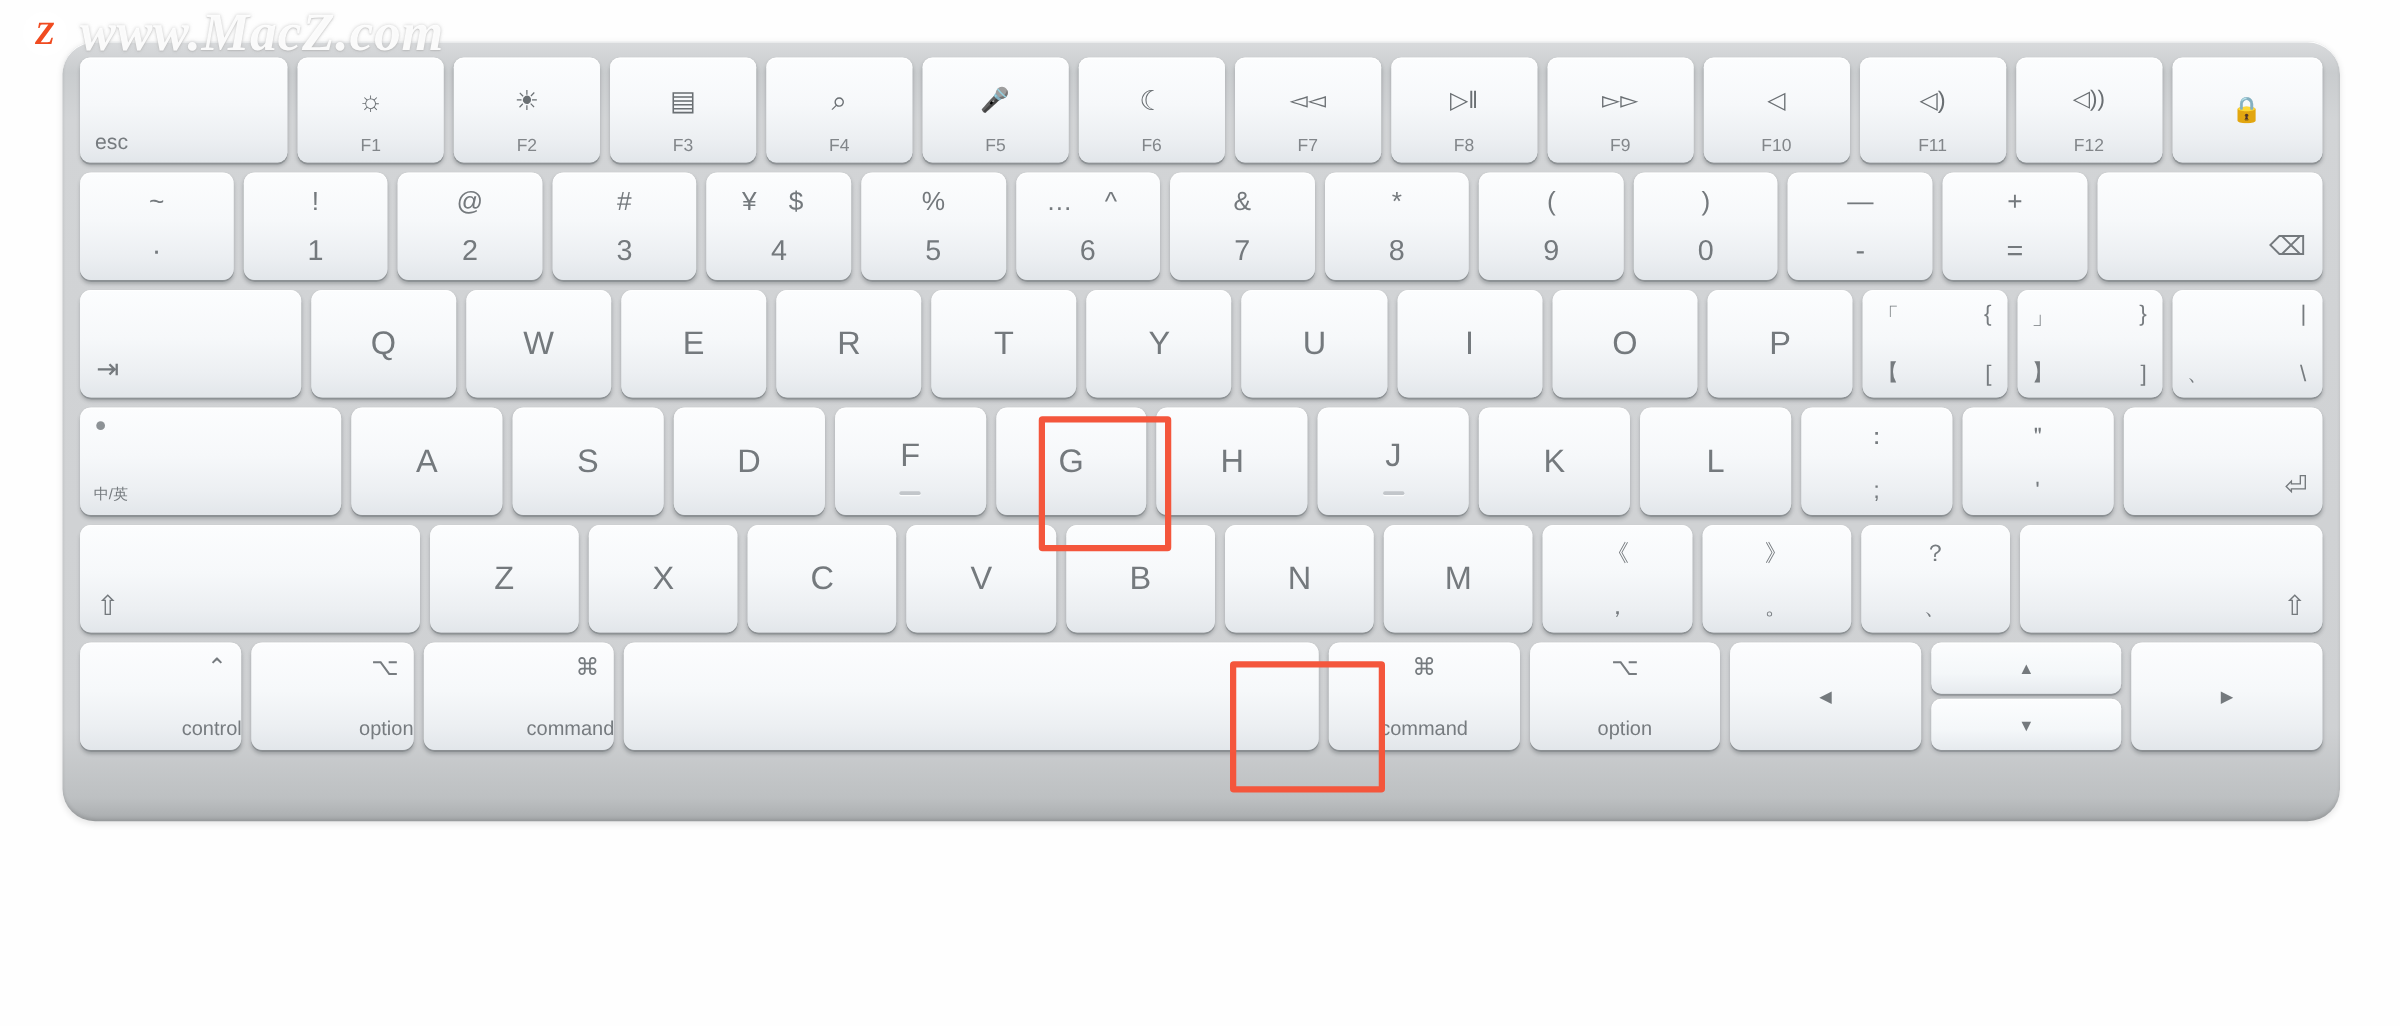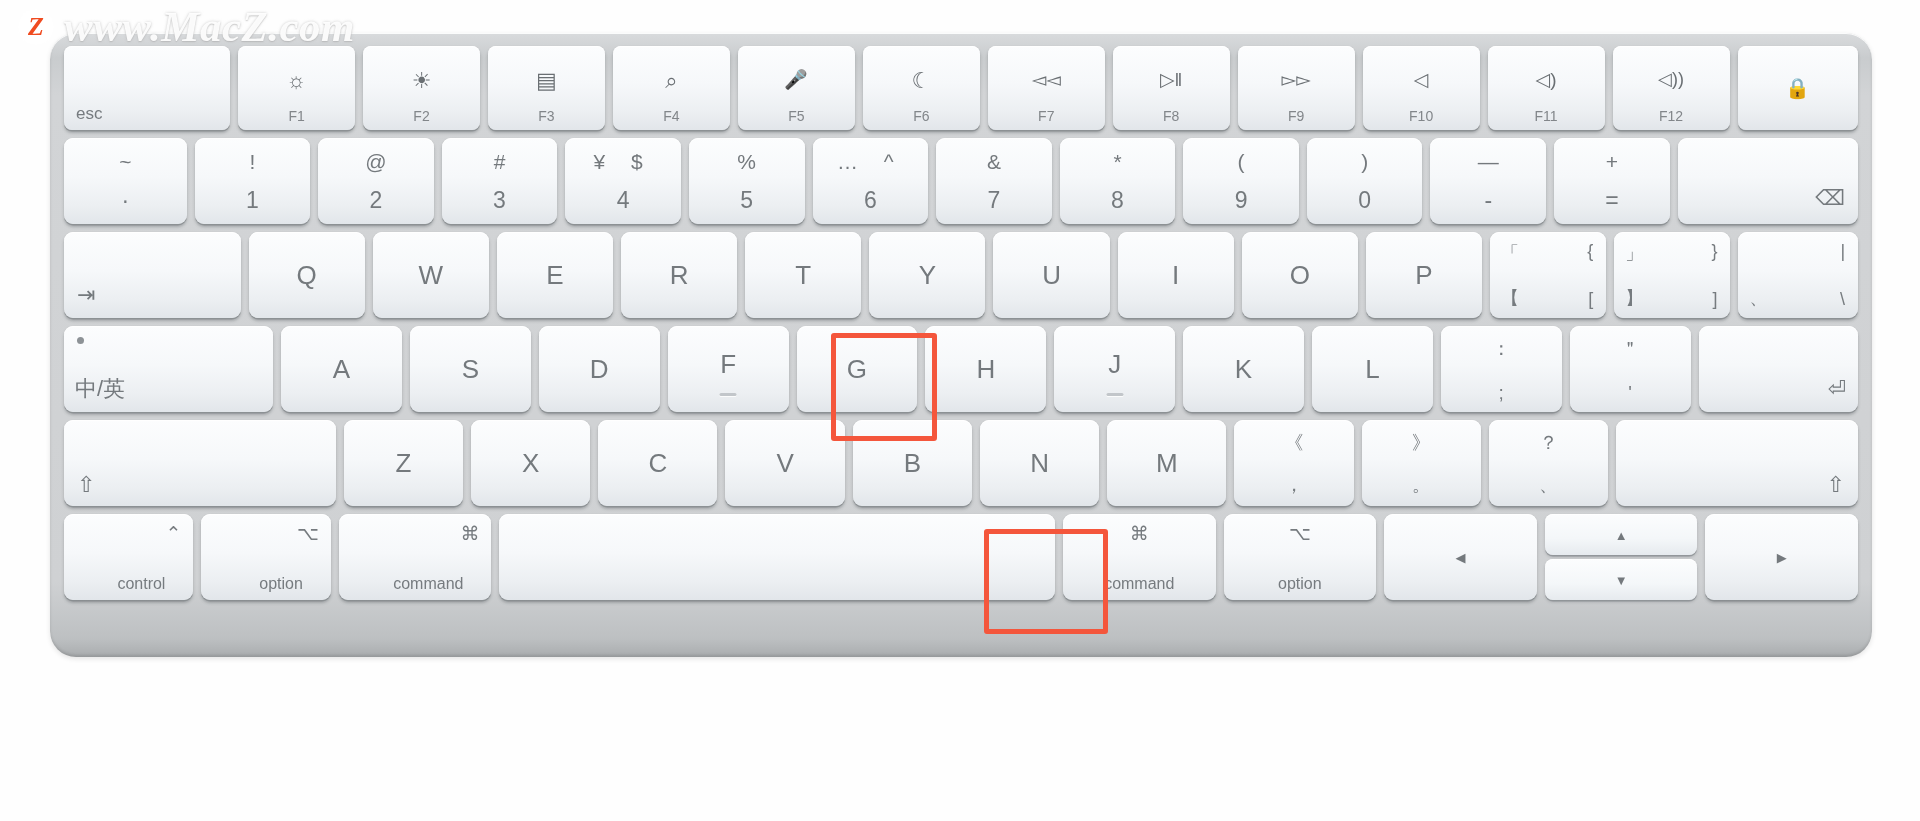--- a/index.html
+++ b/index.html
@@ -114,39 +114,39 @@
   .w-shift { flex: 2.28 1 0; }
   .w-rshift{ flex: 2.03 1 0; }
   .w-ctrlk { flex: 1.06 1 0; }
   .w-cmd   { flex: 1.25 1 0; }
   .w-space { flex: 4.55 1 0; }
   .w-arr   { flex: 1.25 1 0; }
 
   
   .caps-dot { position: absolute; left: 13px; top: 11px; width: 7px; height: 7px;
               border-radius: 50%; background: #8d9296; }
-  .caps-cn  { position: absolute; left: 11px; bottom: 8px; font-size: 22px; color: #74797d; text-align: right; }
+  .caps-cn  { position: absolute; left: 11px; bottom: 8px; font-size: 12px; color: #74797d; text-align: right; }
 
   
   .arrow-stack { display: flex; flex-direction: column; flex: 1.25 1 0; gap: 4px; }
   .arrow-half { position: relative; flex: 1 1 0;
     background: linear-gradient(180deg,#fcfdfe 0%,#f4f7f9 60%,#e6eaee 100%);
     border-radius: 8px;
     box-shadow: 0 1.5px 0 rgba(120,125,130,0.5), 0 2px 3px rgba(60,65,70,0.25),
                 inset 0 1px 0 rgba(255,255,255,0.95); }
   .arrow-glyph { position: absolute; left: 0; right: 0; top: 50%; transform: translateY(-50%);
                  text-align: center; font-size: 13px; color: #74797d; }
 
   
   .fn-top { position: absolute; right: 11px; top: 8px; font-size: 16px; color: #767b7f; }
   .fn-globe { position: absolute; left: 12px; bottom: 6px; font-size: 21px; color: #6c7175; }
 
   
   .mod-sym { position: absolute; right: 12px; top: 8px; font-size: 19px; color: #767b7f; }
-  .mod-word{ position: absolute; right: 28px; bottom: 7px; font-size: 16px; color: #767b7f; }
+  .mod-word{ position: absolute; right: 0; bottom: 7px; font-size: 16px; color: #767b7f; }
   .mod-sym.c { left: 0; right: 0; text-align: center; }
   .mod-word.c{ left: 0; right: 0; text-align: center; }
 
   
   .shift-g { position: absolute; left: 13px; bottom: 8px; font-size: 22px; color: #74797d; }
   .shift-g.r { right: 13px; left: auto; }
 
   
   .ret-g { position: absolute; right: 12px; bottom: 10px; font-size: 22px; color: #74797d; }
   .del-g { position: absolute; right: 13px; bottom: 14px; font-size: 21px; color: #74797d; }

